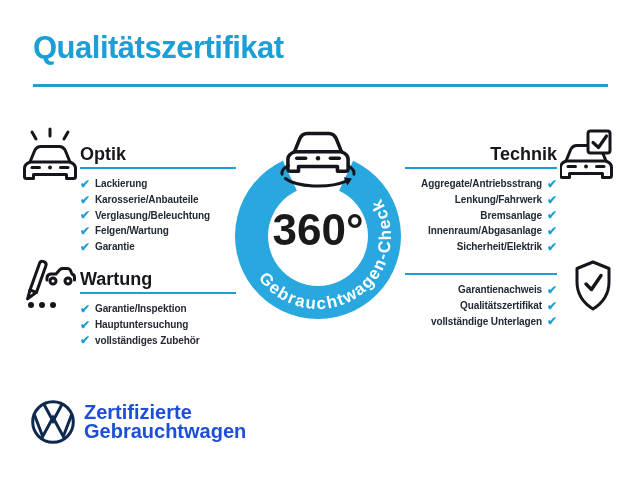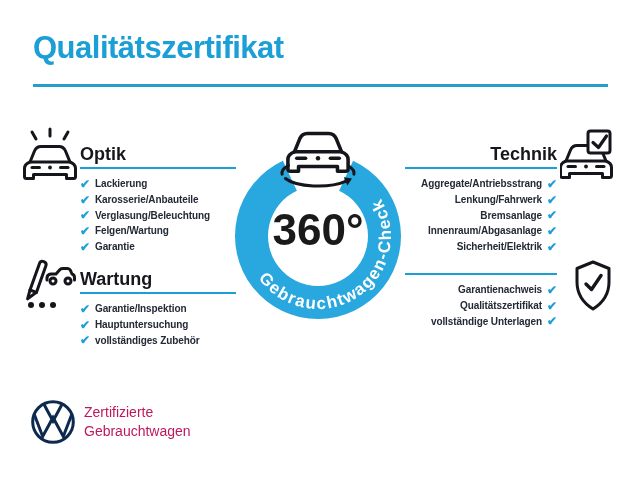--- a/index.html
+++ b/index.html
@@ -44,21 +44,21 @@
     font-size:44px; font-weight:bold; fill:#1a1a1a;
   }
   .ring-text {
     font-family:"Liberation Sans", sans-serif;
     font-size:17px; font-weight:bold; fill:#ffffff; letter-spacing:1.5px;
   }
 
   .brand-logo { position:absolute; left:29px; top:398px; color:#0d2a4e; }
   .brand-text {
     position:absolute; left:84px; top:403px;
-    font-size:14px; line-height:19px; font-weight:normal; color:#be185d;
+    font-size:20px; line-height:19px; font-weight:bold; color:#1d4ed8;
   }
 </style>
 </head>
 <body>
 
 <div class="stage">
 
   <svg style="position:absolute;width:0;height:0" aria-hidden="true">
     <defs>
       <g id="car-front-shape" fill="none" stroke="currentColor" stroke-width="3" stroke-linecap="round" stroke-linejoin="round">

